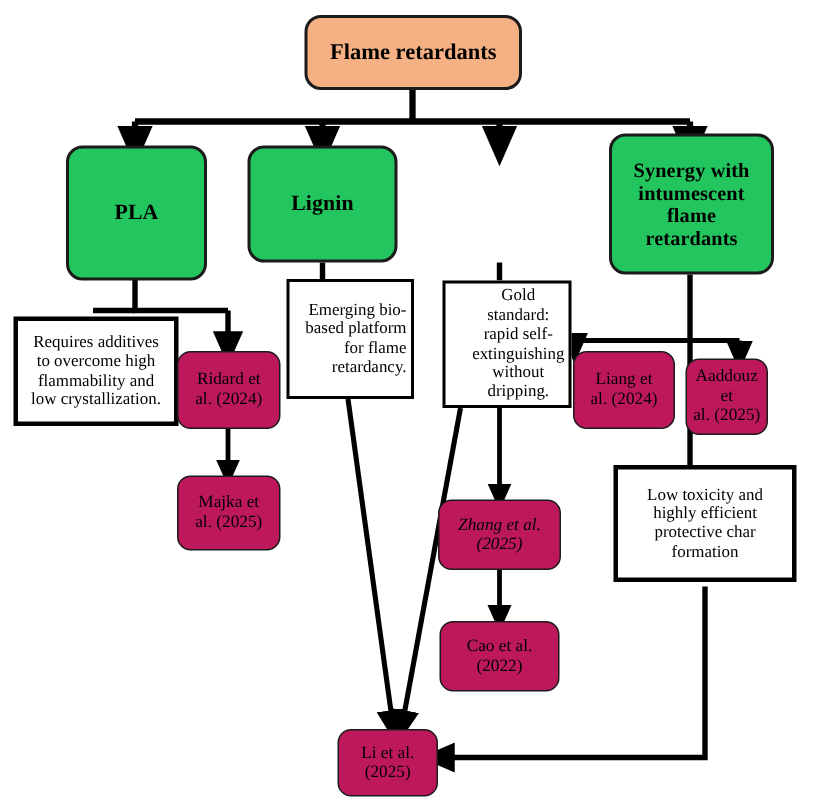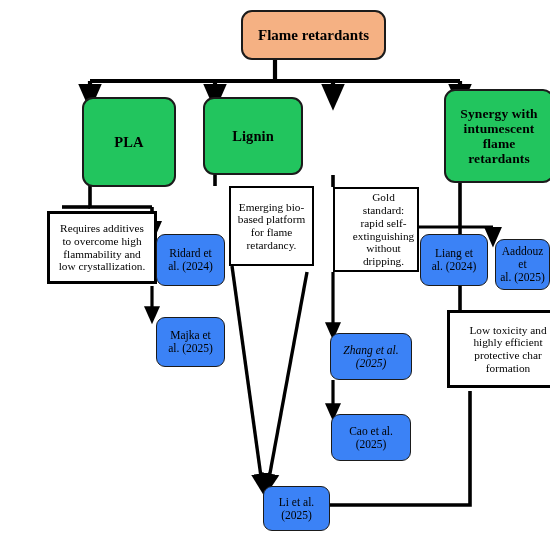--- a/index.html
+++ b/index.html
@@ -23,21 +23,20 @@
   }
   .node {
     position: absolute;
     box-sizing: border-box;
     display: flex;
     align-items: center;
     justify-content: center;
     text-align: center;
     color: #000000;
     z-index: 5;
-    margin-left: 38px;
   }
   .node .lbl {
     display: block;
     width: 100%;
     padding: 0 3px;
     white-space: pre-line;
     line-height: 1.13;
   }
   
   .n-primary {
@@ -54,21 +53,21 @@
   
   .n-root {
     background: #F5B183;
     border: 2.4px solid #1b1b1b;
     border-radius: 11px;
     font-weight: bold;
     font-size: 15px;
   }
   
   .n-cite {
-    background: #3b82f6;
+    background: #be185d;
     border: 1.9px solid #1b1b1b;
     border-radius: 9px;
     font-weight: normal;
     font-size: 11.5px;
   }
   
   .n-note {
     background: #ffffff;
     border: 3.2px solid #000000;
     border-radius: 0;
@@ -151,21 +150,21 @@
 retardants</span>
   </div>
 
   <div class="node n-note" style="left:9px; top:211px; width:110px; height:73px;">
     <span class="lbl">Requires additives
 to overcome high
 flammability and
 low crystallization.</span>
   </div>
 
-  <div class="node n-note thin" style="left:191px; top:186px; width:85px; height:80px;">
+  <div class="node n-note thin" style="left:191px; top:186px; width:85px; height:80px;text-align:right;">
     <span class="lbl">Emerging bio-
 based platform
 for flame
 retardancy.</span>
   </div>
 
   <div class="node n-note thin" style="left:295px; top:187px; width:86px; height:85px;padding-left:15px;">
     <span class="lbl">Gold standard:
 rapid self-
 extinguishing
@@ -200,21 +199,21 @@
 al. (2025)</span>
   </div>
 
   <div class="node n-cite" style="left:292px; top:333px; width:82px; height:47px;font-style:italic;">
     <span class="lbl">Zhang et al.
 (2025)</span>
   </div>
 
   <div class="node n-cite" style="left:293px; top:414px; width:80px; height:47px;">
     <span class="lbl">Cao et al.
-(2025)</span>
+(2022)</span>
   </div>
 
   <div class="node n-cite" style="left:225px; top:486px; width:67px; height:45px;">
     <span class="lbl">Li et al.
 (2025)</span>
   </div>
 
 </div>
 
 </body></html>

